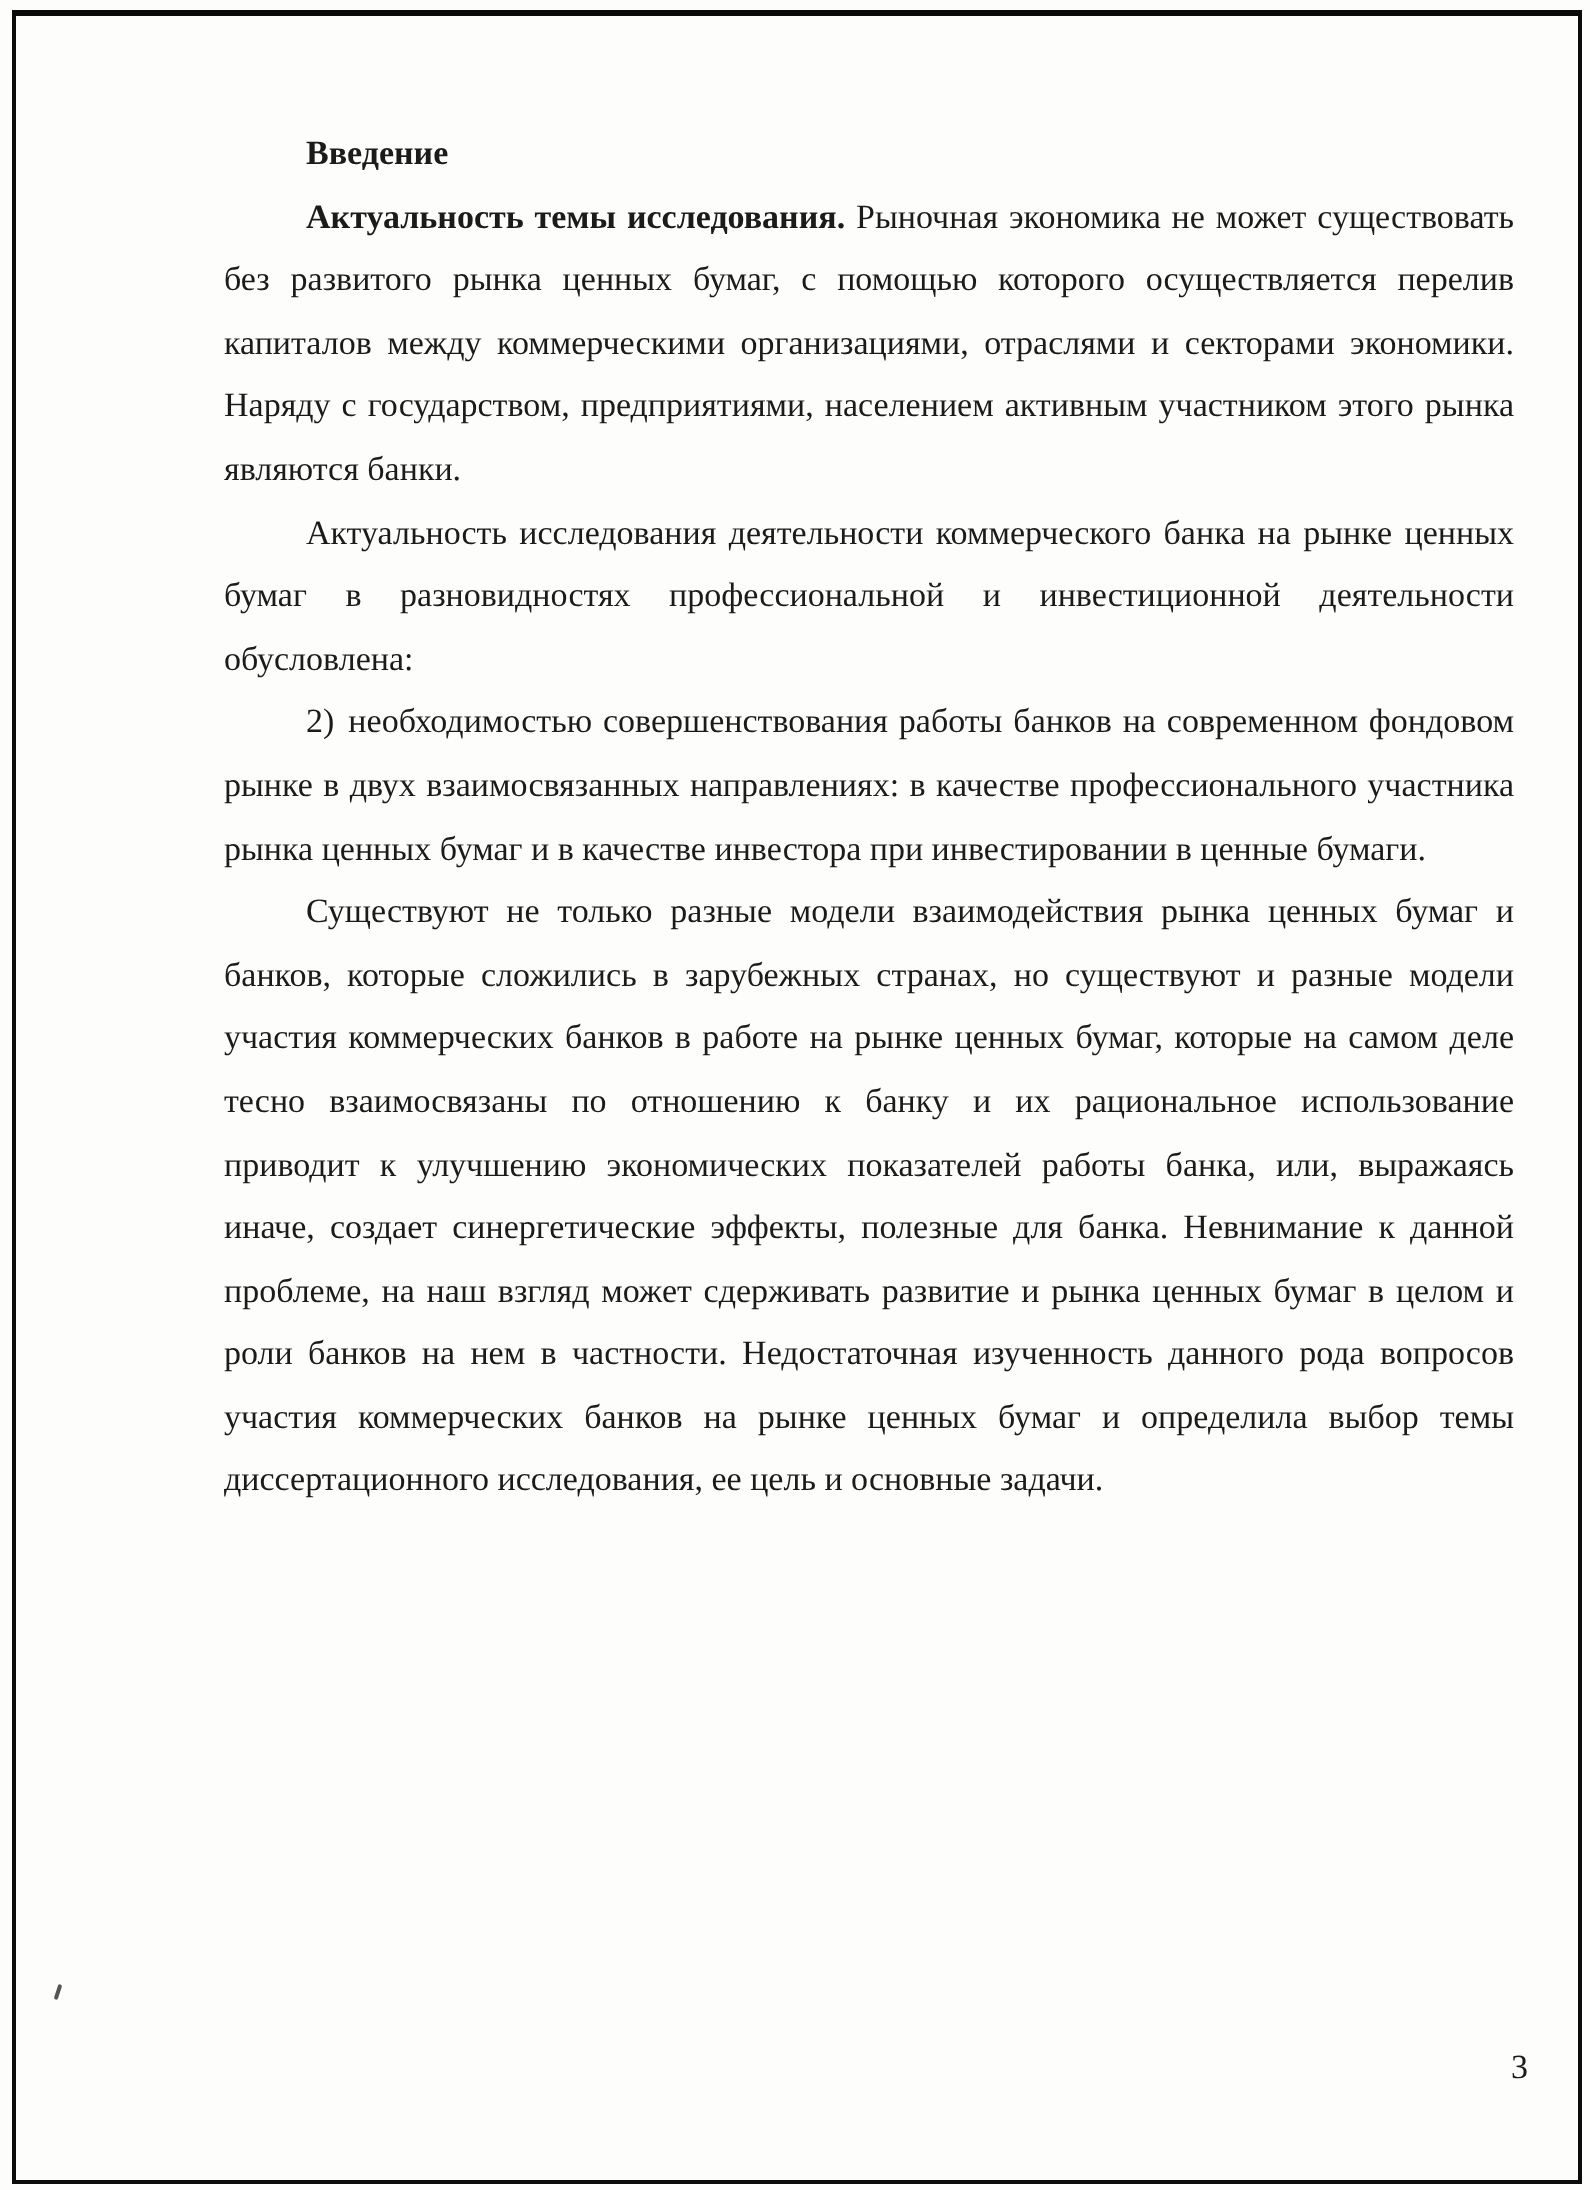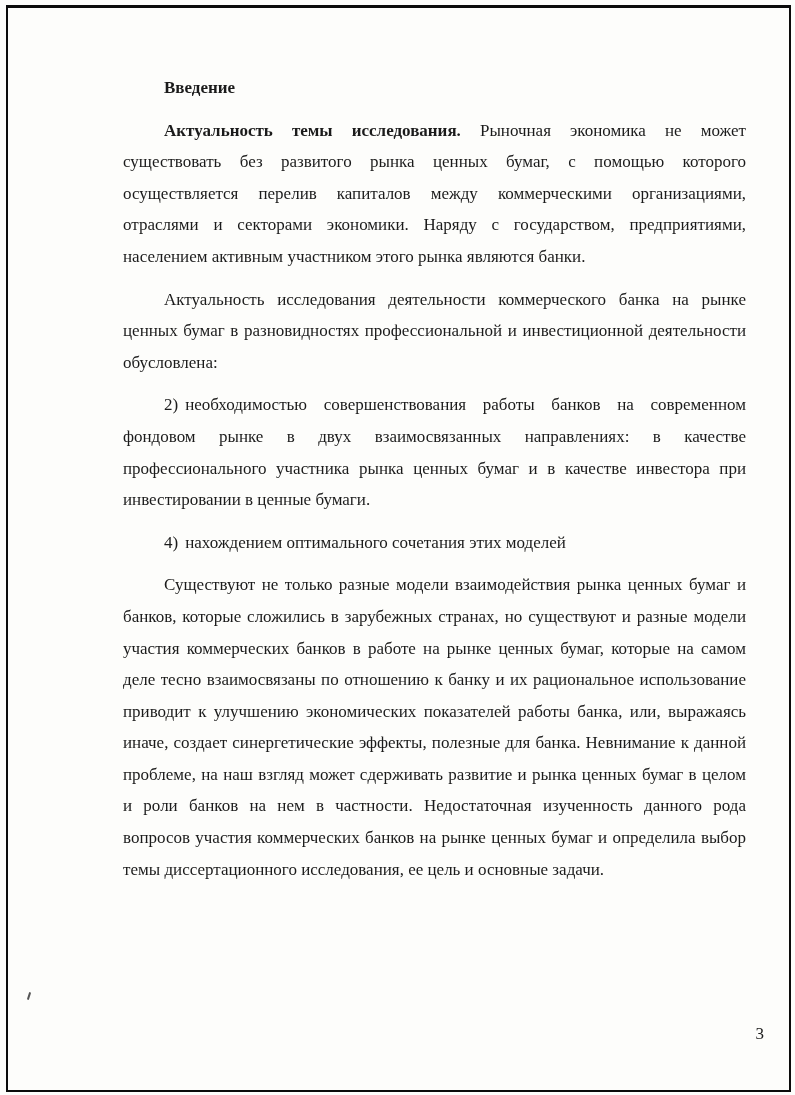--- a/index.html
+++ b/index.html
@@ -28,21 +28,21 @@
     position: absolute;
     left: 112px;
     right: 38px;
     top: 61px;
     font-size: 17px;
     line-height: 31.6px;
     text-align: justify;
     text-justify: inter-word;
   }
   .page-content p {
-    margin: 11px;
+    margin: 0;
     padding: 0;
     text-indent: 41px;
   }
   .heading {
     font-weight: bold;
     text-align: left;
   }
   .bold-lead {
     font-weight: bold;
   }
@@ -79,21 +79,20 @@
     <p class="heading">Введение</p>
 
     <p><span class="bold-lead">Актуальность темы исследования.</span><span> Рыночная экономика не может существовать без развитого рынка ценных бумаг, с помощью которого осуществляется перелив капиталов между коммерческими организациями, отраслями и секторами экономики. Наряду с государством, предприятиями, населением активным участником этого рынка являются банки.</span></p>
 
     <p>Актуальность исследования деятельности коммерческого банка на рынке ценных бумаг в разновидностях профессиональной и инвестиционной деятельности обусловлена:</p>
 
 
     <p class="list-item"><span class="item-number">2)</span><span>необходимостью совершенствования работы банков на современном фондовом рынке в двух взаимосвязанных направлениях: в качестве профессионального участника рынка ценных бумаг и в качестве инвестора при инвестировании в ценные бумаги.</span></p>
 
 
-    <p class="list-item"><span class="item-number">4)</span><span>нахождением оптимального сочетания этих моделей</span></p>
 
 
     <p>Существуют не только разные модели взаимодействия рынка ценных бумаг и банков, которые сложились в зарубежных странах, но существуют и разные модели участия коммерческих банков в работе на рынке ценных бумаг, которые на самом деле тесно взаимосвязаны по отношению к банку и их рациональное использование приводит к улучшению экономических показателей работы банка, или, выражаясь иначе, создает синергетические эффекты, полезные для банка. Невнимание к данной проблеме, на наш взгляд может сдерживать развитие и рынка ценных бумаг в целом и роли банков на нем в частности. Недостаточная изученность данного рода вопросов участия коммерческих банков на рынке ценных бумаг и определила выбор темы диссертационного исследования, ее цель и основные задачи.</p>
 
   </div>
 
   <div class="page-number">3</div>
 
   <div class="artifact"></div>
 

